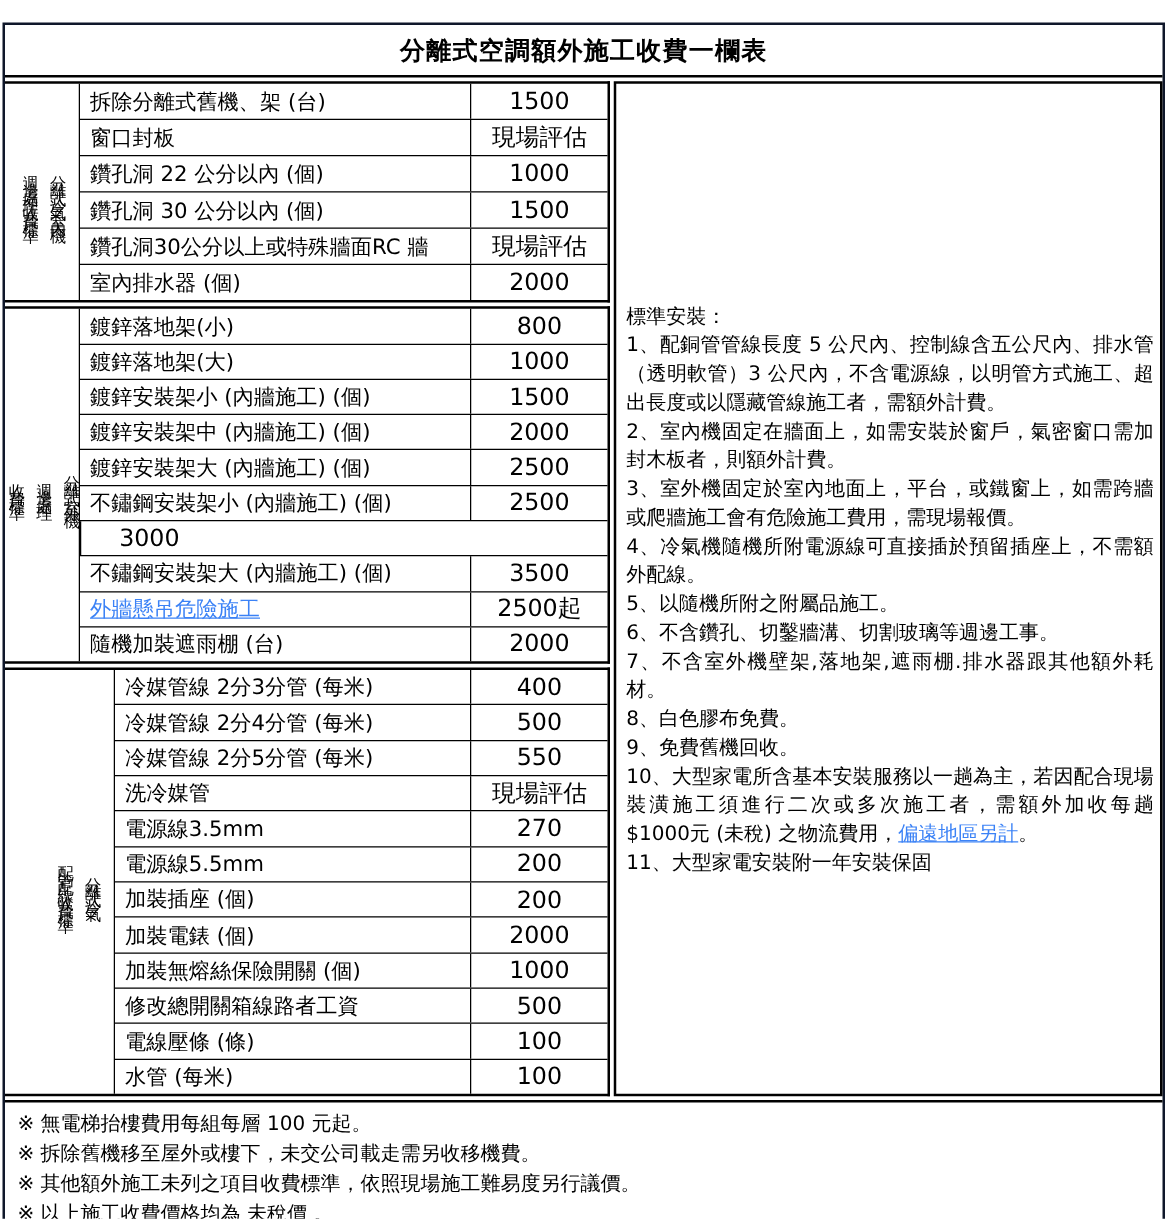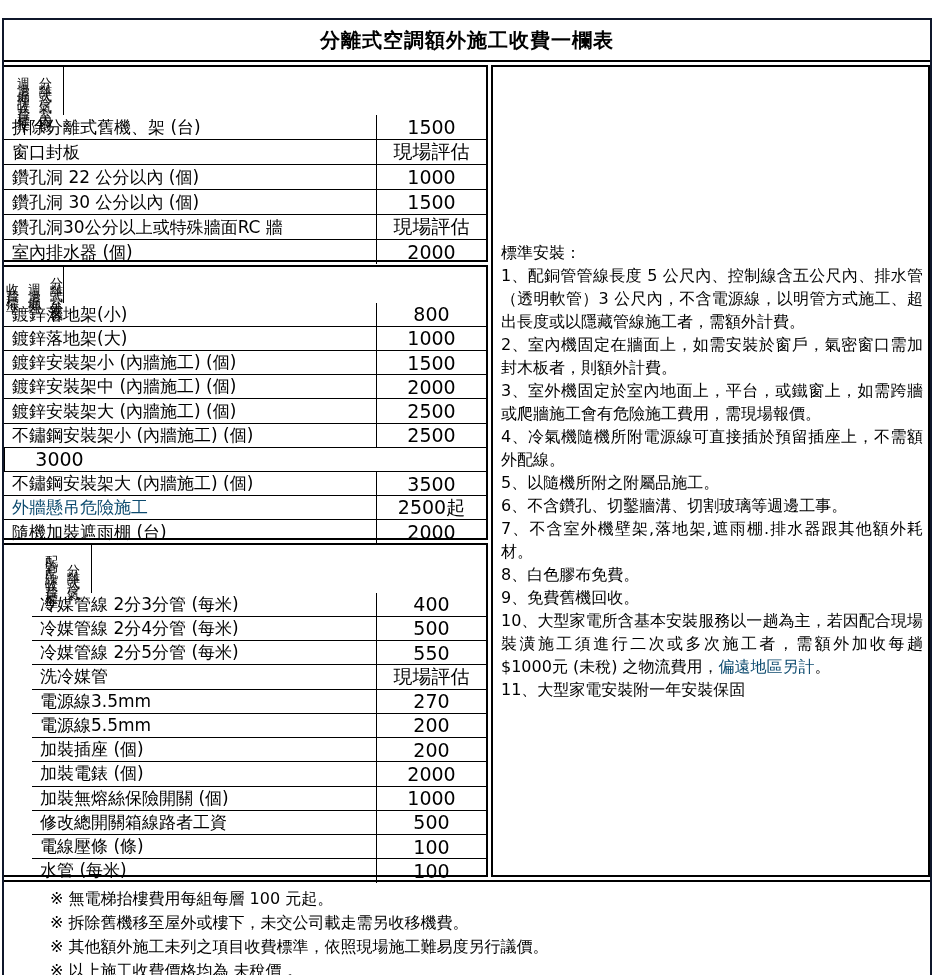--- a/index.html
+++ b/index.html
@@ -19,21 +19,21 @@
     display:flex;align-items:center;justify-content:center;
     font-size:20px;font-weight:600;letter-spacing:1px;
   }
   
   #sections{
     position:absolute;left:0;top:45px;width:484px;height:812px;
     display:flex;flex-direction:column;gap:3px;
   }
   .section-box{
     border:2px solid #000;border-left:none;box-sizing:border-box;
-    display:flex;background:#fff;min-height:0;flex-direction:column;
+    display:flex;background:#fff;min-height:0;
   }
   .label-cell{
     width:60px;border-right:1px solid #000;box-sizing:border-box;
     display:flex;flex-direction:row;align-items:center;justify-content:center;
     gap:7px;flex:none;
   }
   .vlabel{
     writing-mode:vertical-rl;text-orientation:upright;
     font-size:13px;letter-spacing:6px;line-height:1.15;white-space:nowrap;
   }
@@ -41,36 +41,36 @@
   .row{flex:1;display:flex;border-top:1px solid #000;min-height:0;}
   .row:first-child{border-top:none;}
   .item-cell{
     flex:1;display:flex;align-items:center;padding-left:8px;
     font-size:17px;white-space:nowrap;overflow:hidden;
   }
   .price-cell{
     width:110px;flex:none;border-left:1px solid #000;box-sizing:border-box;
     display:flex;align-items:center;justify-content:center;font-size:19px;
   }
-  .red{color:#0c4a6e;}
+  .red{color:#3b82f6;text-decoration:underline;}
   
   .notes-box{
     position:absolute;left:487px;top:45px;width:439px;height:812px;
     border:2px solid #000;box-sizing:border-box;
     display:flex;flex-direction:column;justify-content:center;
     padding:0 5px 0 8px;
   }
   .note-line{font-size:16px;line-height:23px;text-align:justify;}
   
   .footer-box{
     position:absolute;left:0;top:860px;width:100%;height:102px;
     border-top:2px solid #000;border-bottom:2px solid #000;box-sizing:border-box;
     padding:5px 8px 0 10px;
   }
-  .foot-line{font-size:16px;line-height:24px;white-space:nowrap;margin-left:36px;}
+  .foot-line{font-size:16px;line-height:24px;white-space:nowrap;}
 </style>
 </head>
 <body>
 
 <div class="sheet">
 
   <div class="title-box">分離式空調額外施工收費一欄表</div>
 
   <div id="sections">
       <section class="section-box" style="flex-grow: 6;">

